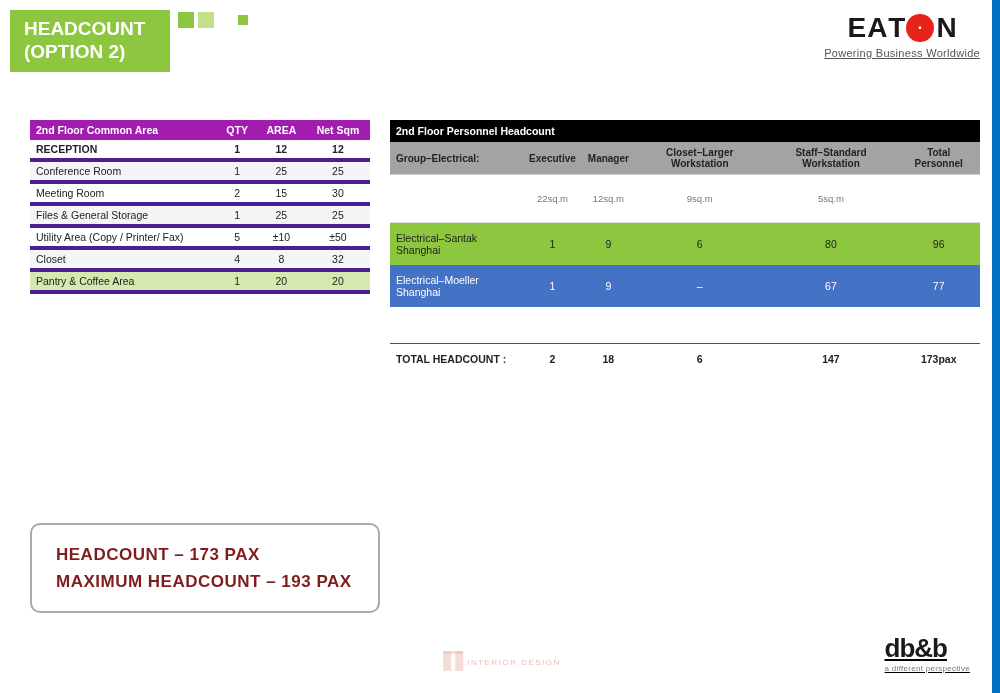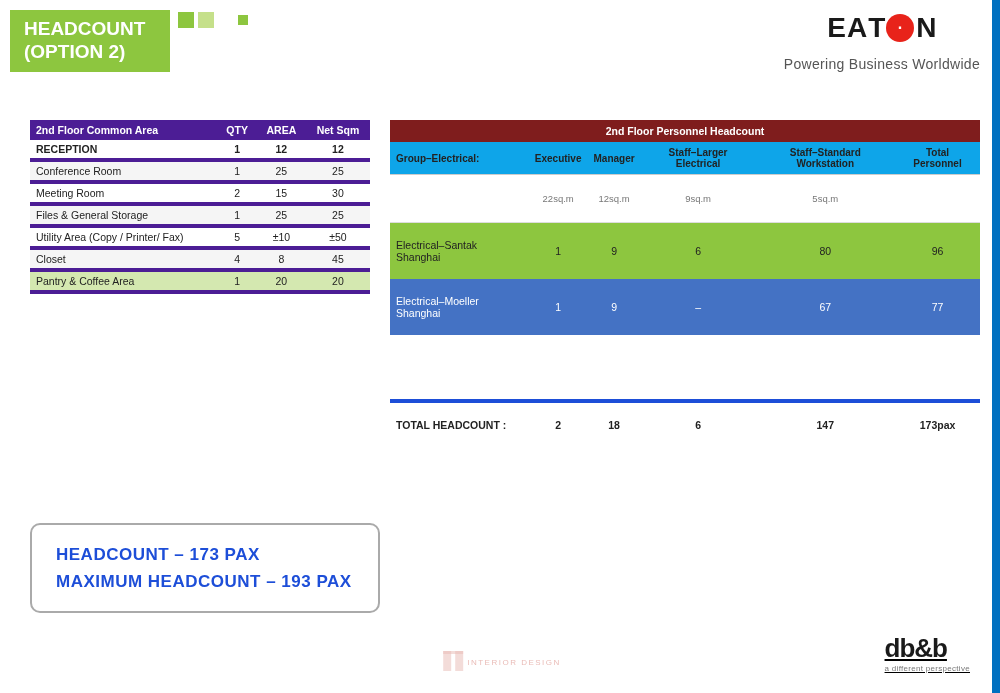--- a/index.html
+++ b/index.html
@@ -73,24 +73,25 @@
       color: white;
       font-weight: 900;
       font-size: 16px;
     }
     .eaton-n {
       font-size: 28px;
       font-weight: 900;
       color: #1a1a1a;
     }
     .eaton-tagline {
-      font-size: 14px;
+      font-size: 11px;
       color: #555;
-      margin-top: 12px;
+      margin-top: 3px;
       letter-spacing: 0.3px;
+      text-decoration: underline;
     }
 
     
     .blue-sidebar {
       position: absolute;
       right: 0;
       top: 0;
       width: 8px;
       height: 693px;
       background: #0070c0;
@@ -109,21 +110,21 @@
     
     .left-table-container {
       width: 340px;
     }
     .data-table {
       border-collapse: collapse;
       width: 100%;
       font-size: 10.5px;
     }
     .data-table th {
-      background: #4c1d95;
+      background: #a21caf;
       color: #ffffff;
       padding: 4px 6px;
       text-align: left;
       font-weight: bold;
       font-size: 10.5px;
       margin-left: 12px;
     }
     .data-table th.num { text-align: center; }
     .data-table td {
       padding: 3px 6px;
@@ -138,28 +139,28 @@
     
     .right-table-container {
       flex: 1;
     }
     .personnel-table {
       border-collapse: collapse;
       width: 100%;
       font-size: 10.5px;
     }
     .personnel-table th {
-      background: #7f1d1d;
+      background: #000000;
       color: #ffffff;
       padding: 5px 6px;
-      text-align: center;
+      text-align: left;
       font-weight: bold;
     }
     .personnel-table .header-row-2 th {
-      background: #0ea5e9;
+      background: #a3a3a3;
       color: #222;
       font-weight: bold;
       text-align: center;
       border-bottom: 1px solid #ccc;
       font-size: 10px;
     }
     .personnel-table .header-row-2 th.left-align {
       text-align: left;
     }
     .personnel-table .sub-header th {
@@ -168,29 +169,29 @@
       font-weight: normal;
       text-align: center;
       border-bottom: 1px solid #ddd;
       font-size: 9.5px;
       padding: 18px 6px;
     }
     .personnel-table .sub-header th.left-align {
       text-align: left;
     }
     .personnel-table td {
-      padding: 16px 6px;
+      padding: 9px 6px;
       color: #222;
       text-align: center;
     }
     .personnel-table td.left-align { text-align: left; }
     .personnel-table tr.green-row td { background: #8dc63f; color: #222; }
     .personnel-table tr.blue-row td { background: #4472c4; color: #ffffff; }
     .personnel-table .total-row td {
-      border-top: 4px solid #1d4ed8;
+      border-top: 1px solid #1d4ed8;
       font-weight: bold;
       background: #fff;
       color: #222;
       font-size: 10.5px;
     }
     .personnel-table .total-row td.total-pax {
       font-weight: 900;
     }
 
     
@@ -199,21 +200,21 @@
       bottom: 80px;
       left: 30px;
       border: 2.5px solid #aaa;
       border-radius: 10px;
       padding: 16px 24px;
       width: 350px;
     }
     .summary-line {
       font-size: 17px;
       font-weight: 900;
-      color: #1d4ed8;
+      color: #7f1d1d;
       letter-spacing: 0.5px;
       line-height: 1.6;
     }
 
     
     .footer-left {
       position: absolute;
       bottom: 18px;
       left: 50%;
       transform: translateX(-50%);
@@ -327,21 +328,21 @@
           <tr>
       <td>Utility Area (Copy / Printer/ Fax)</td>
       <td class="num">5</td>
       <td class="num">±10</td>
       <td class="num">±50</td>
     </tr>
           <tr>
       <td>Closet</td>
       <td class="num">4</td>
       <td class="num">8</td>
-      <td class="num">45</td>
+      <td class="num">32</td>
     </tr>
           <tr class="highlighted">
       <td>Pantry &amp; Coffee Area</td>
       <td class="num">1</td>
       <td class="num">20</td>
       <td class="num">20</td>
     </tr>
         </tbody>
     </table>
   </div>
@@ -349,21 +350,21 @@
   <div class="right-table-container">
     <table class="personnel-table">
       <thead>
         <tr>
           <th colspan="6">2nd Floor Personnel Headcount</th>
         </tr>
         <tr class="header-row-2">
           <th class="left-align">Group–Electrical:</th>
           <th>Executive</th>
           <th>Manager</th>
-          <th>Staff–Larger Electrical</th>
+          <th>Closet–Larger Workstation</th>
           <th>Staff–Standard Workstation</th>
           <th>Total Personnel</th>
         </tr>
         <tr class="sub-header">
           <th class="left-align"></th>
           <th>22sq.m</th>
           <th>12sq.m</th>
           <th>9sq.m</th>
           <th>5sq.m</th>
           <th></th>

